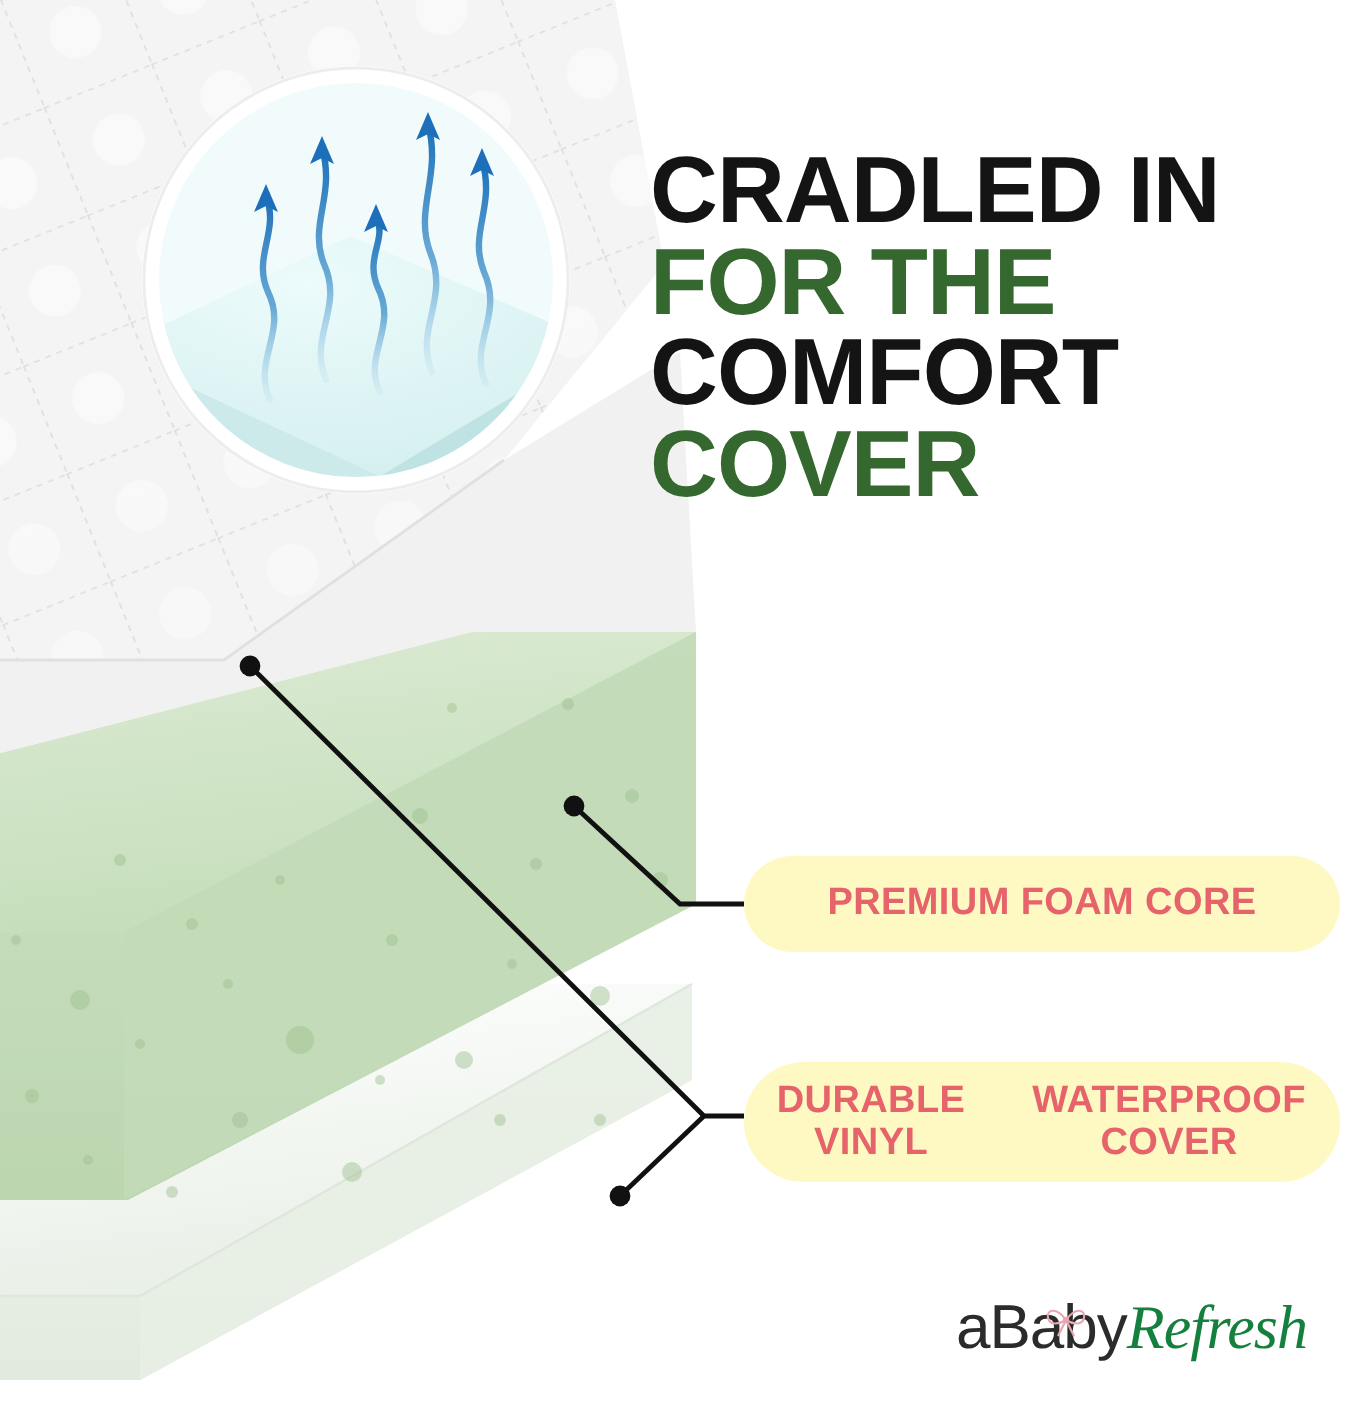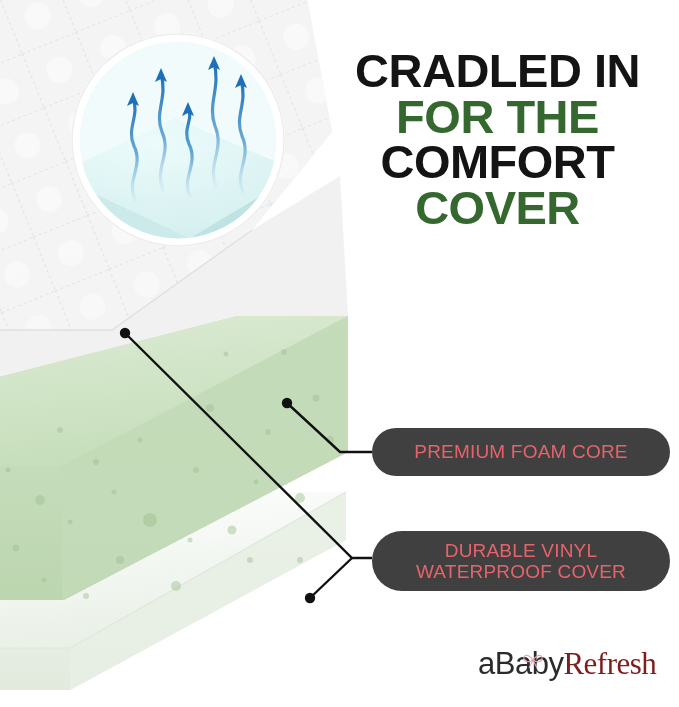--- a/index.html
+++ b/index.html
@@ -22,42 +22,42 @@
     left: 0;
     top: 0;
     width: 679px;
     height: 707px;
   }
 
   
   #headline {
     position: absolute;
     right: 9px;
-    top: 48px;
+    top: 72px;
     width: 345px;
-    text-align: center;
+    text-align: left;
     line-height: 0.97;
     letter-spacing: -0.5px;
   }
   .hl-line {
     display: block;
     font-weight: bold;
     font-size: 47px;
     white-space: nowrap;
   }
   .hl-dark { color: #141414; }
   .hl-green { color: #35682F; }
 
   
   .callout {
     position: absolute;
-    background: #404040;
+    background: #fef9c3;
     color: #E6636B;
     border-radius: 30px;
-    font-weight: normal;
+    font-weight: bold;
     display: flex;
     align-items: center;
     justify-content: center;
     text-align: center;
     letter-spacing: 0.2px;
     box-sizing: border-box;
   }
   #callout-foam {
     left: 372px;
     top: 428px;
@@ -65,21 +65,21 @@
     height: 48px;
     font-size: 19px;
   }
   #callout-vinyl {
     left: 372px;
     top: 531px;
     width: 298px;
     height: 60px;
     font-size: 19px;
     line-height: 1.12;
-    flex-direction: column;
+    flex-direction: row;
   }
 
   
   #logo {
     position: absolute;
     left: 478px;
     top: 646px;
     width: 190px;
     height: 46px;
   }
@@ -90,21 +90,22 @@
     font-family: "Liberation Sans", sans-serif;
     font-size: 31px;
     color: #2b2b2b;
     font-weight: 300;
     letter-spacing: -0.5px;
     white-space: nowrap;
   }
   #logo-text .thin { font-weight: 300; }
   #logo-text .script {
     font-family: "Liberation Serif", serif;
-    color: #7f1d1d;
+    font-style: italic;
+    color: #15803d;
   }
   #logo-bow {
     position: absolute;
     left: 44px;
     top: 4px;
     width: 22px;
     height: 20px;
   }
 </style>
 </head>

